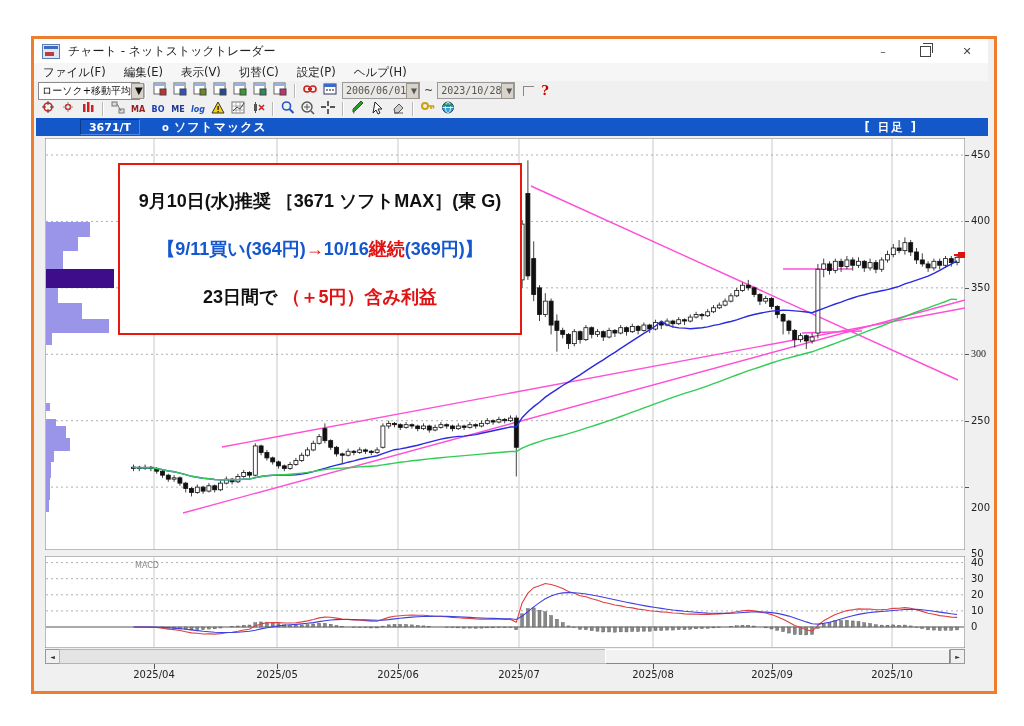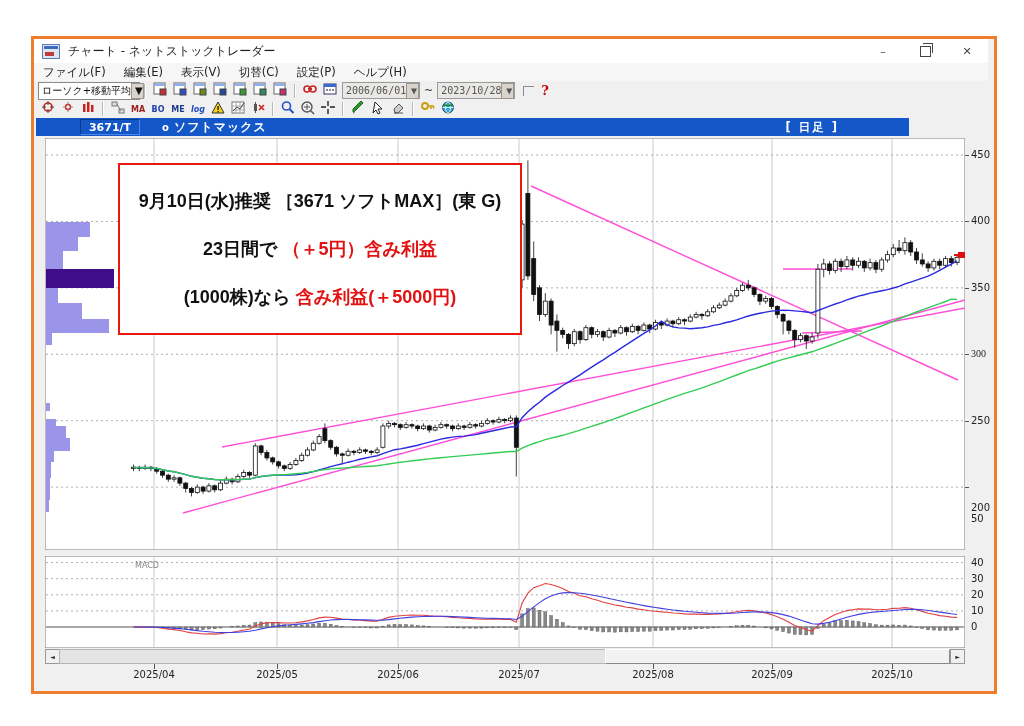--- a/index.html
+++ b/index.html
@@ -26,21 +26,21 @@
   .tbtn{width:20px;height:33px;display:flex;align-items:center;justify-content:center;}
   #charttype{width:100px;height:16px;background:#fff;border:1px solid #8a8a8a;display:flex;align-items:center;margin-left:4px;}
   #charttype span{font-size:10px;color:#111;padding-left:3px;white-space:nowrap;}
   .ddbtn{margin-left:auto;width:14px;height:14px;background:#d8d4cc;border:1px solid #9a968e;display:flex;align-items:center;justify-content:center;font-size:7px;color:#222;}
   .datecombo{height:15px;background:#e9e8e4;border:1px solid #9a9a9a;display:flex;align-items:center;width:76px;margin:0 2px;}
   .datecombo span{font-size:10px;color:#555;padding-left:3px;font-family:"DejaVu Sans Mono",monospace;}
   #tilde{font-size:11px;color:#333;margin:0 2px;}
   #chkframe{width:10px;height:9px;border-top:1px solid #888;border-left:1px solid #888;margin:0 7px 0 6px;}
   #helpq{color:#cc0000;font-weight:bold;font-size:13px;font-family:"DejaVu Serif",serif;}
   
-  #symbolbar{left:36px;top:118px;width:873px;height:18px;background:#1357c9;display:flex;align-items:center;}
+  #symbolbar{left:36px;top:118px;width:952px;height:18px;background:#1357c9;display:flex;align-items:center;}
   #symcode{margin-left:44px;width:58px;height:14px;border:1px solid;border-color:#0a3a8a #4d86e8 #4d86e8 #0a3a8a;
     color:#fff;font-size:11px;font-weight:bold;display:flex;align-items:center;justify-content:center;}
   #symdot{color:#fff;font-size:10px;margin-left:22px;font-weight:bold;}
   #symname{color:#fff;font-size:12px;font-weight:bold;margin-left:5px;letter-spacing:1px;}
   #symtf{color:#fff;font-size:11.5px;font-weight:bold;margin-left:auto;margin-right:70px;letter-spacing:2px;}
   
   #mainsvg{left:45px;top:138px;}
   #macdsvg{left:45px;top:556px;}
   .pricelabel{position:absolute;font-size:10px;color:#222;left:971px;width:26px;}
   .ticked{position:absolute;left:965px;width:4px;height:1px;background:#555;}
@@ -788,32 +788,32 @@
     <span class="pricelabel abs" style="top: 215.425px;">400</span>
     <span class="ticked" style="top: 221.425px;"></span>
     <span class="pricelabel abs" style="top: 281.85px;">350</span>
     <span class="ticked" style="top: 287.85px;"></span>
     <span class="pricelabel abs" style="top: 348.275px; font-family: Liberation Serif, serif;">300</span>
     <span class="ticked" style="top: 354.275px;"></span>
     <span class="pricelabel abs" style="top: 414.7px;">250</span>
     <span class="ticked" style="top: 420.7px;"></span>
     <span class="pricelabel abs" style="top: 481.125px; margin-top: 21px;">200</span>
     <span class="ticked" style="top: 487.125px;"></span>
-    <span class="pricelabel abs" style="top: 513px;">50</span>
+    <span class="pricelabel abs" style="top: 548px;">50</span>
     <span class="pricelabel abs" style="top: 556.6px;">40</span>
     <span class="pricelabel abs" style="top: 572.7px;">30</span>
     <span class="pricelabel abs" style="top: 588.8px;">20</span>
     <span class="pricelabel abs" style="top: 604.9px;">10</span>
     <span class="pricelabel abs" style="top: 621px;">0</span>
   </div>
 
 <div id="annbox" class="abs">
     <div class="annline"><span style="color: rgb(17, 17, 17);">9月10日(水)推奨 ［3671 ソフトMAX］(東 G)</span></div>
+    <div class="annline"><span style="color: rgb(21, 87, 207);">【9/11買い(364円)</span><span style="color: rgb(226, 18, 18);">→</span><span style="color: rgb(21, 87, 207);">10/16</span><span style="color: rgb(226, 18, 18);">継続</span><span style="color: rgb(21, 87, 207);">(369円)】</span></div>
     <div class="annline"><span style="color: rgb(17, 17, 17);">23日間で </span><span style="color: rgb(226, 18, 18);">（＋5円）含み利益</span></div>
-    <div class="annline"><span style="color: rgb(17, 17, 17);">(1000株)なら </span><span style="color: rgb(226, 18, 18);">含み利益(＋5000円)</span></div>
   </div>
 
 <div id="sbar-left" class="abs">◄</div>
 <div id="sbar-track" class="abs"></div>
 <div id="sbar-thumb" class="abs"></div>
 <div id="sbar-right" class="abs">►</div>
 <div id="xaxis">
     <div class="monthtick" style="left: 154px;"></div>
     <span class="monthlabel" style="left: 154px;">2025/04</span>
     <div class="monthtick" style="left: 277px;"></div>

